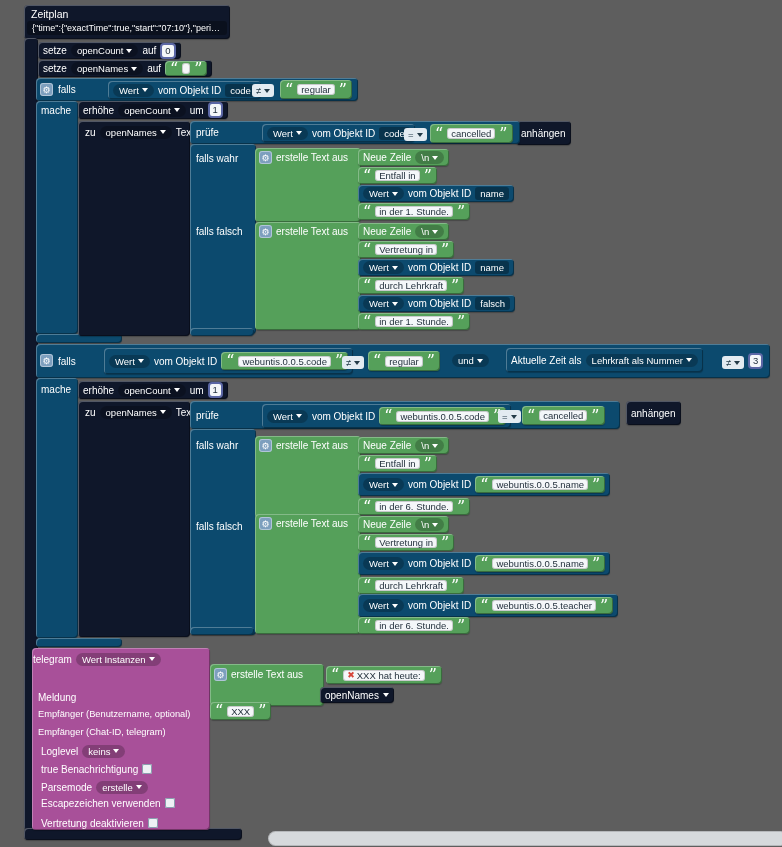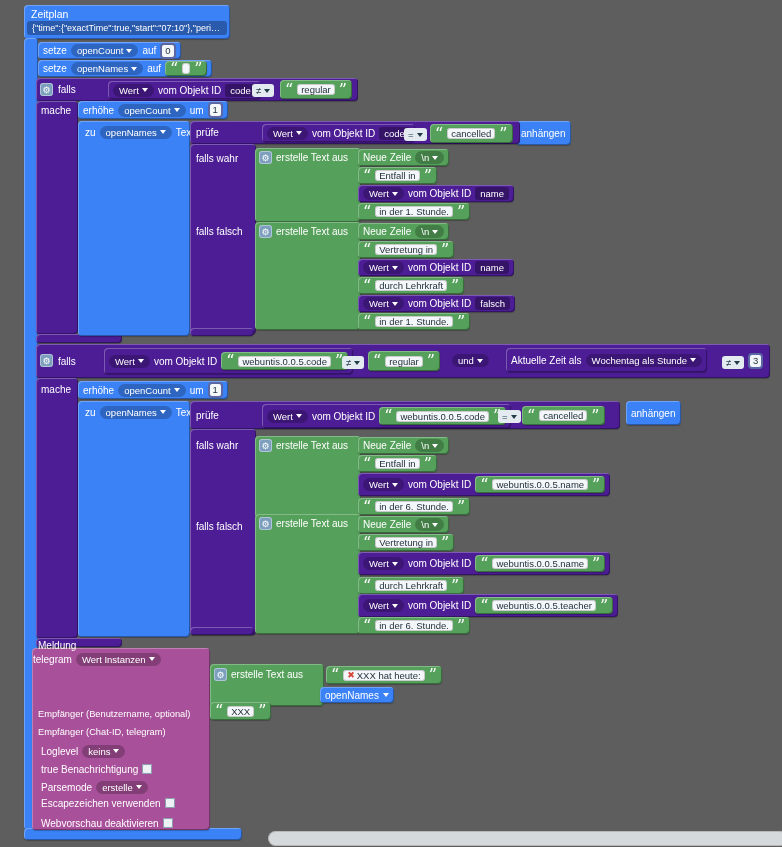--- a/index.html
+++ b/index.html
@@ -2,22 +2,22 @@
 <html><head>
 <meta charset="utf-8">
 <style>
   *{box-sizing:border-box;margin:0;padding:0}
   html,body{width:782px;height:847px}
   body{background:#5e5e5e;font-family:"Liberation Sans",sans-serif;position:relative;overflow:hidden}
   .abs{position:absolute}
   .b{display:flex;align-items:center;gap:4px;border-radius:4px;color:#fff;font-size:10px;padding:0 5px;white-space:nowrap}
   .bev{box-shadow:inset 1px 1px 0 rgba(255,255,255,.28), inset -1px -1px 0 rgba(0,0,0,.32), 0 1px 1px rgba(0,0,0,.25)}
   .fill{position:absolute;border-radius:4px}
-  .teal{background:#3b82f6}
-  .blue{background:#4c1d95}
+  .teal{background:#0f172a}
+  .blue{background:#0c4a6e}
   .green{background:#55a05a}
   .mag{background:#a85099}
   .lab{color:#fff;font-size:10px;white-space:nowrap}
   .dd{display:inline-flex;align-items:center;gap:3px;background:rgba(0,0,0,.22);border-radius:8px;padding:1px 6px;font-size:9.5px;color:#fff;white-space:nowrap}
   .ddl{display:inline-flex;align-items:center;gap:3px;background:#e3ebf1;border-radius:3px;padding:1px 4px;font-size:9.5px;color:#233a47;white-space:nowrap}
   .car{width:0;height:0;border-left:3px solid transparent;border-right:3px solid transparent;border-top:4px solid currentColor;display:inline-block}
   .fld{background:rgba(0,0,0,.3);border-radius:3px;padding:1px 5px;font-size:9.5px;color:#fff;white-space:nowrap}
   .wfld{background:#f4f7f9;border-radius:3px;padding:0 4px;font-size:9.5px;color:#1e2c38;box-shadow:inset 0 0 0 1px rgba(0,0,0,.18);min-width:8px;min-height:11px;display:inline-flex;align-items:center;white-space:nowrap}
   .numb{background:#f4f7f9;border:2px solid #5b67a5;border-radius:4px;padding:0 3px;font-size:9.5px;color:#1e2c38;display:inline-block;line-height:12px}
   .q{font-family:"DejaVu Serif",serif;font-size:16px;line-height:4px;height:10px;display:inline-block;position:relative;top:3px}
@@ -226,21 +226,21 @@
   <span class="wfld">regular</span>
   <span class="q">”</span>
 </div>
 <span class="dd abs" style="left:452px;top:354px">
     <span>und</span>
     <i class="car"></i>
   </span>
 <div class="b abs blue bev" style="left:506px;top:348px;height:24px">
   <span class="lab">Aktuelle Zeit als</span>
   <span class="dd">
-      <span>Wochentag als Stunde</span>
+      <span>Lehrkraft als Nummer</span>
       <i class="car"></i>
     </span>
 </div>
 <span class="ddl abs" style="left:722px;top:356px">
     <span>≠</span>
     <i class="car"></i>
   </span>
 <span class="numb abs" style="left:748px;top:353px">3</span>
 <div class="fill blue bev" style="left:36px;top:378px;width:42px;height:260px"></div>
 <div class="abs lab" style="left:41px;top:384px">mache</div>
@@ -381,21 +381,21 @@
 </div>
 
 <div class="fill mag bev" style="left:32px;top:648px;width:178px;height:182px"></div>
 <div class="b abs" style="left:28px;top:651px;height:16px">
   <span class="lab">telegram</span>
   <span class="dd">
       <span>Wert Instanzen</span>
       <i class="car"></i>
     </span>
 </div>
-<div class="abs lab" style="left:38px;top:640px">Meldung</div>
+<div class="abs lab" style="left:38px;top:692px">Meldung</div>
 <div class="abs lab" style="left:38px;top:709px;font-size:9.3px">Empfänger (Benutzername, optional)</div>
 <div class="abs lab" style="left:38px;top:727px;font-size:9.3px">Empfänger (Chat-ID, telegram)</div>
 <div class="b abs" style="left:36px;top:743px;height:16px">
   <span class="lab">Loglevel</span>
   <span class="dd">
       <span>keins</span>
       <i class="car"></i>
     </span>
 </div>
 <div class="b abs" style="left:36px;top:761px;height:16px">
@@ -407,21 +407,21 @@
   <span class="dd">
       <span>erstelle</span>
       <i class="car"></i>
     </span>
 </div>
 <div class="b abs" style="left:36px;top:795px;height:16px">
   <span class="lab">Escapezeichen verwenden</span>
   <span class="chk"></span>
 </div>
 <div class="b abs" style="left:36px;top:815px;height:16px">
-  <span class="lab">Webvorschau deaktivieren</span>
+  <span class="lab">Vertretung deaktivieren</span>
   <span class="chk"></span>
 </div>
 
 <div class="fill green bev" style="left:210px;top:664px;width:114px;height:42px"></div>
 <span class="gear abs" style="left:214px;top:668px">⚙</span>
 <div class="abs lab" style="left:231px;top:669px">erstelle Text aus</div>
 <div class="b abs green bev" style="left:326px;top:666px;height:18px">
   <span class="q">“</span>
   <span class="wfld">
       <i class="x">✖</i>

